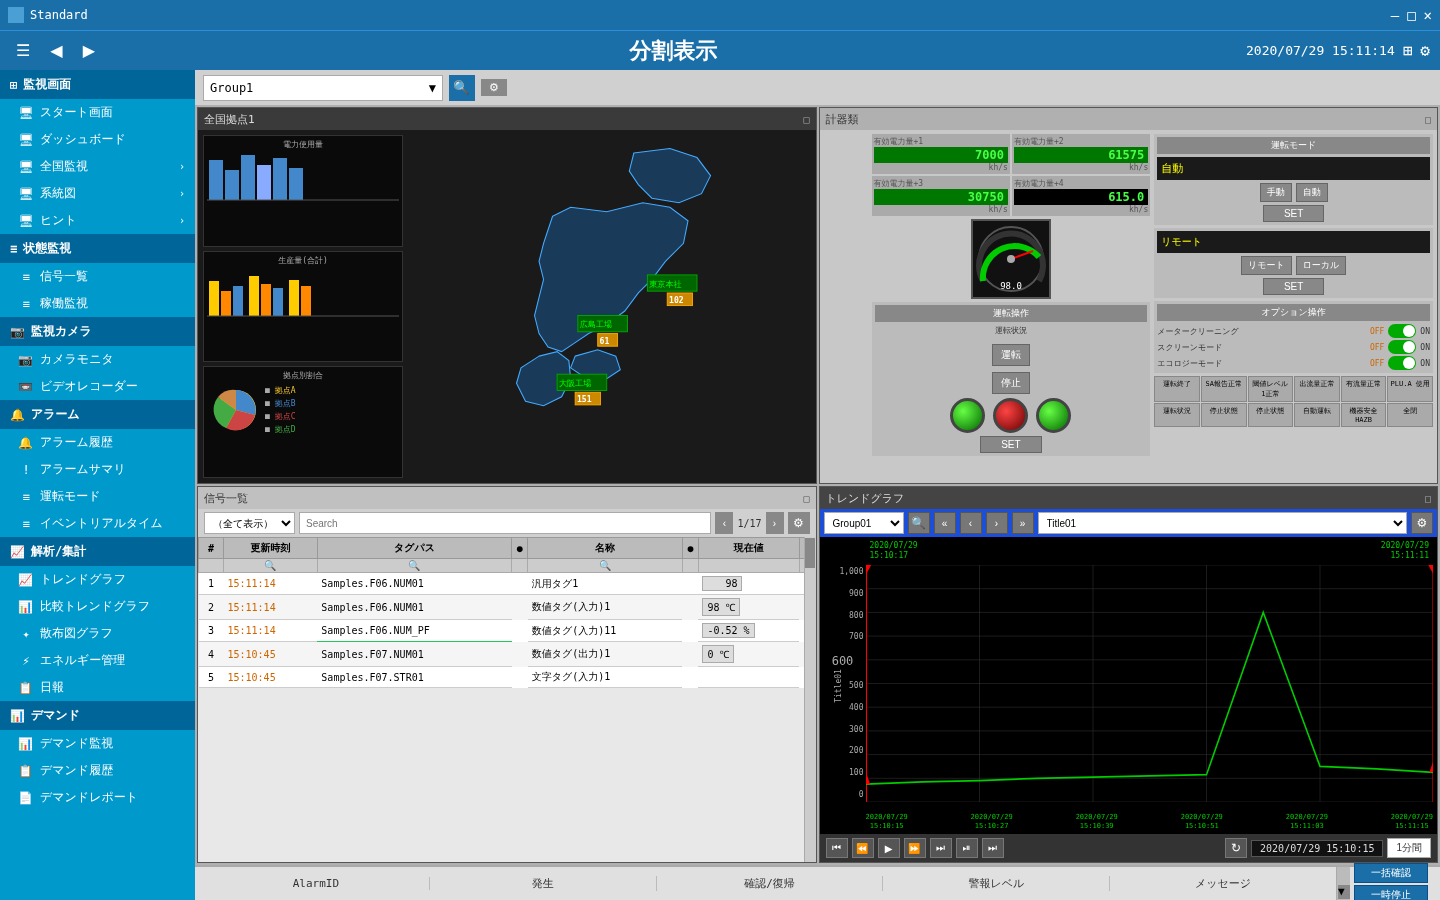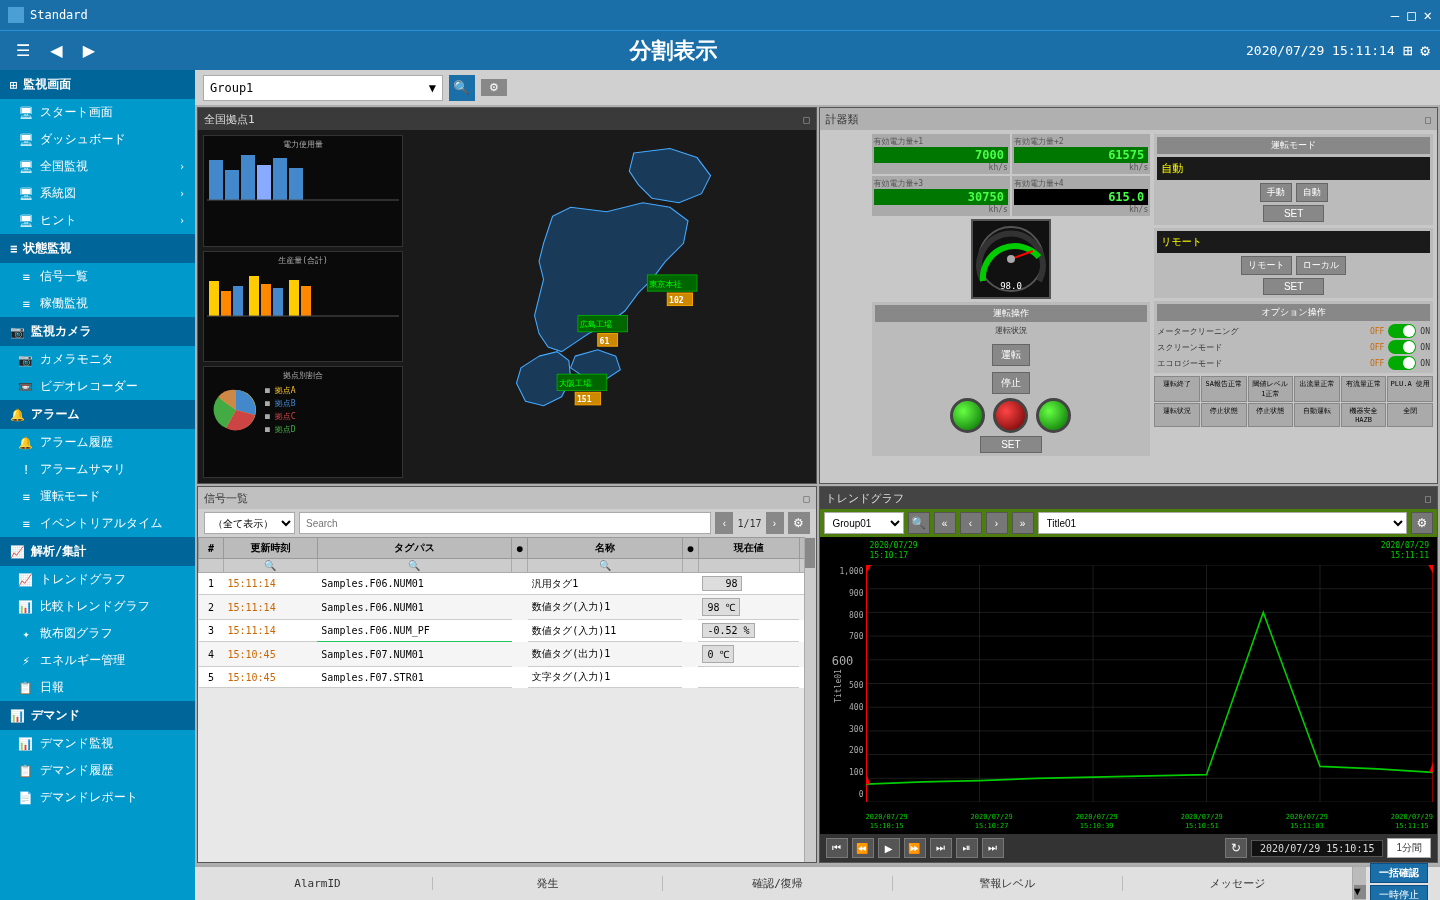--- a/index.html
+++ b/index.html
@@ -604,21 +604,21 @@
 
       <div class="panel" style="background:#111;">
         <div class="panel-header" style="background:#444;">
           <span style="color:#ddd;">トレンドグラフ</span>
           <div class="panel-controls">
             <span style="color:#aaa;">□</span>
           </div>
         </div>
         <div class="panel-body" style="display:flex;flex-direction:column;background:#222;">
 
-          <div style="display:flex;align-items:center;padding:10px 4px;gap:4px;background:#4d7c0f;height:28px;">
+          <div style="display:flex;align-items:center;padding:10px 4px;gap:4px;background:#1d4ed8;height:28px;">
             <select style="height:22px;background:white;border:1px solid #aaa;font-size:10px;padding:0 4px;min-width:80px;">
               <option value="Group01">Group01</option>
             </select>
             <button style="background:#777;color:white;border:1px solid #555;width:22px;height:22px;font-size:12px;cursor:pointer;">🔍</button>
             <button style="background:#777;color:white;border:1px solid #555;width:22px;height:22px;font-size:10px;cursor:pointer;">«</button>
             <button style="background:#777;color:white;border:1px solid #555;width:22px;height:22px;font-size:10px;cursor:pointer;">‹</button>
             <button style="background:#777;color:white;border:1px solid #555;width:22px;height:22px;font-size:10px;cursor:pointer;">›</button>
             <button style="background:#777;color:white;border:1px solid #555;width:22px;height:22px;font-size:10px;cursor:pointer;">»</button>
             <select style="height:22px;background:white;border:1px solid #aaa;font-size:10px;padding:0 4px;flex:1;">
               <option value="Title01">Title01</option>
@@ -711,18 +711,18 @@
       <span class="alarm-col">発生</span>
       <span class="alarm-col">確認/復帰</span>
       <span class="alarm-col">警報レベル</span>
       <span class="alarm-col" style="border-right:none;">メッセージ</span>
 
       <div style="width:14px;background:#bbb;border-left:1px solid #aaa;height:100%;display:flex;flex-direction:column;justify-content:flex-end;">
         <div style="width:12px;height:14px;background:#888;margin:1px;">▼</div>
       </div>
 
       <div style="display:flex;flex-direction:column;gap:2px;padding:2px 4px;">
-        <button style="background:#1a6fa8;border:1px solid #0a4f88;color:white;font-size:10px;padding:2px 8px;cursor:pointer;white-space:nowrap;font-weight:bold;">一括確認</button>
+        <button style="background:#1a6fa8;border:1px solid #0a4f88;color:white;font-size:10px;padding:2px 16px;cursor:pointer;white-space:nowrap;">一括確認</button>
         <button style="background:#1a6fa8;border:1px solid #0a4f88;color:white;font-size:10px;padding:2px 8px;cursor:pointer;white-space:nowrap;">一時停止</button>
       </div>
     </div>
   </div>
 </div>
 
 </body></html>

